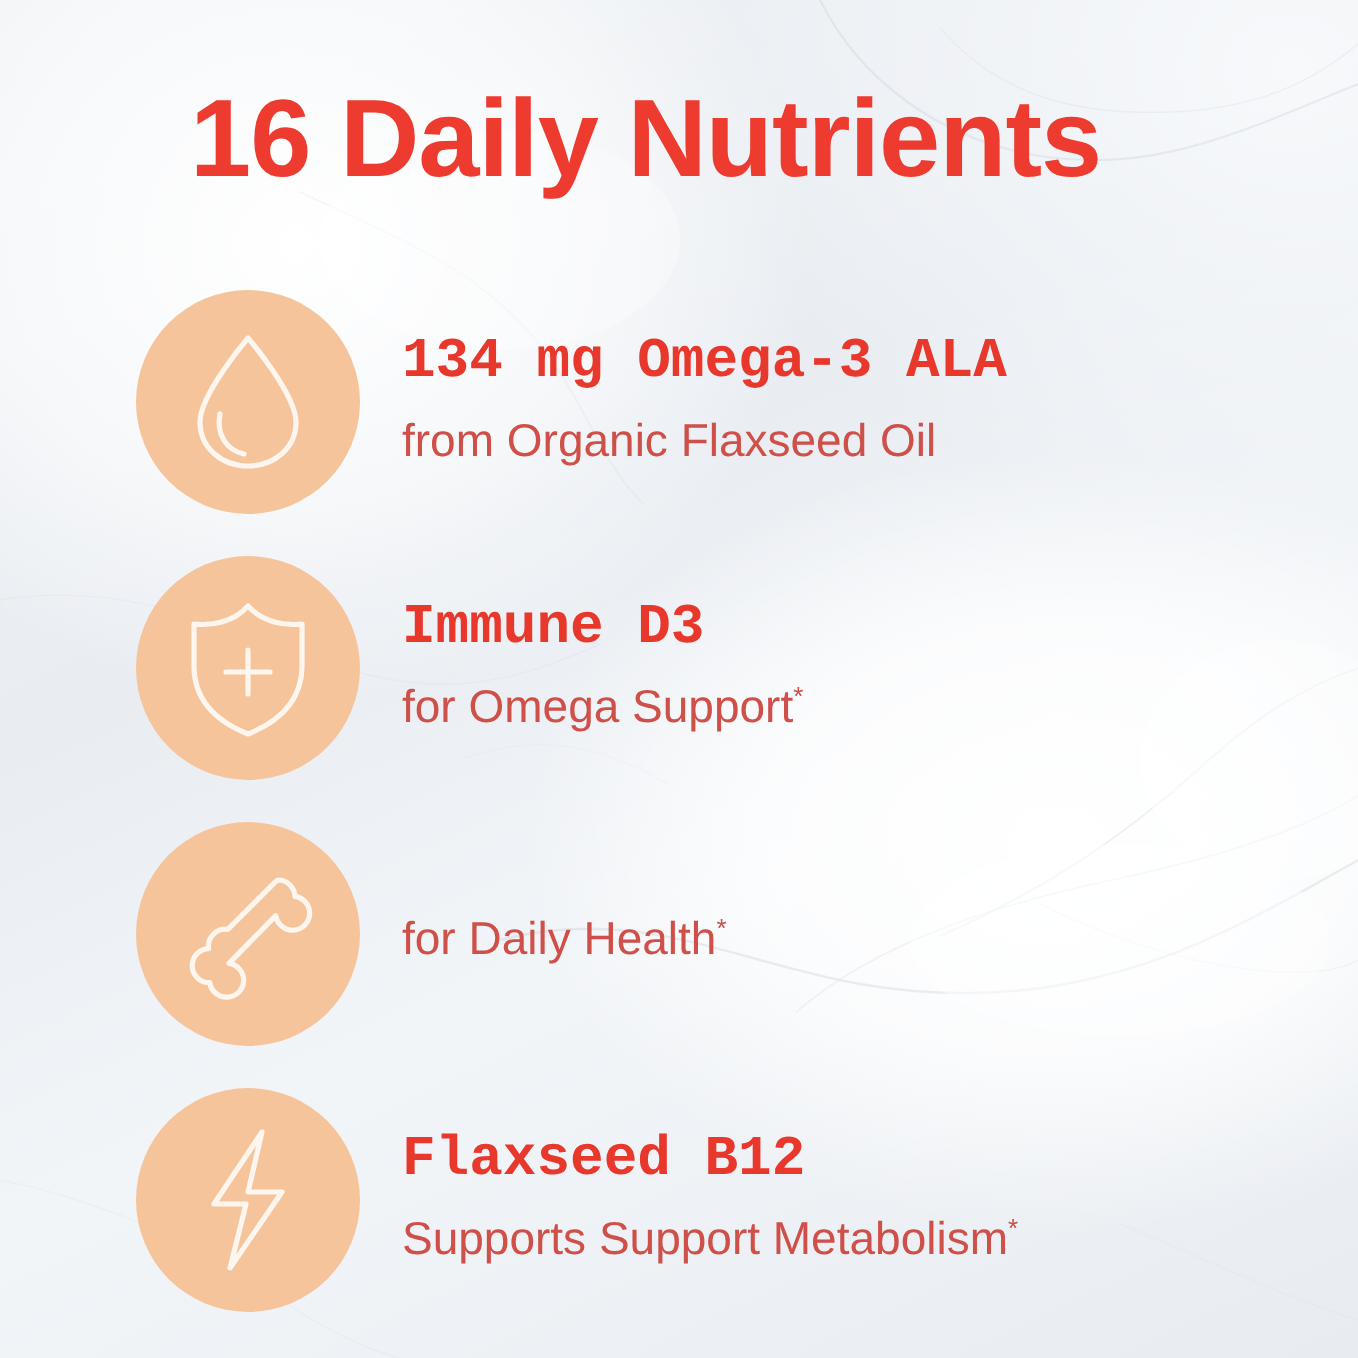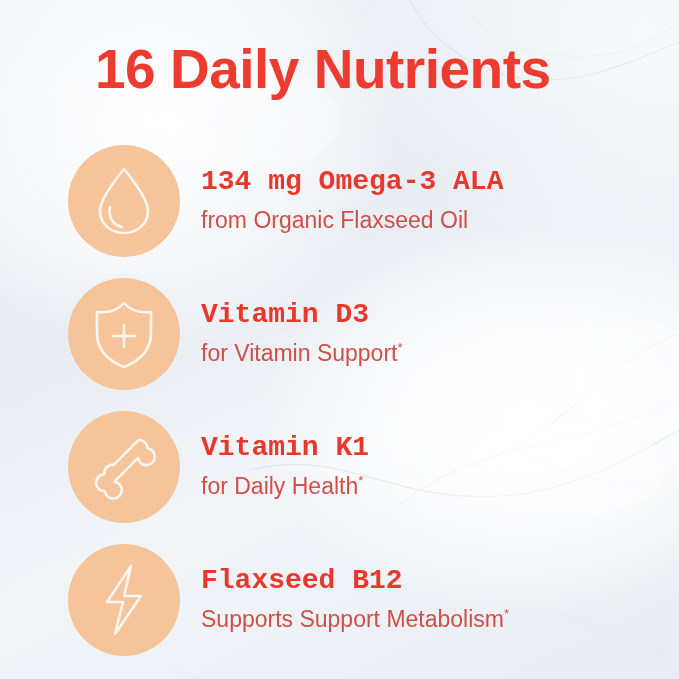--- a/index.html
+++ b/index.html
@@ -158,35 +158,34 @@
       <div class="icon-badge">
         <span>
           <svg width="70" height="74" viewBox="0 0 70 74" xmlns="http://www.w3.org/2000/svg">
             <path d="M35 6 C28 14 17 16 8 15 L8 36 C8 54 20 64 35 70 C50 64 62 54 62 36 L62 15 C53 16 42 14 35 6 Z" fill="none" stroke="#fdf6ee" stroke-width="2.6" stroke-linejoin="round"></path>
             <line x1="35" y1="28" x2="35" y2="50" stroke="#fdf6ee" stroke-width="2.6" stroke-linecap="round"></line>
             <line x1="24" y1="39" x2="46" y2="39" stroke="#fdf6ee" stroke-width="2.6" stroke-linecap="round"></line>
           </svg>
         </span>
       </div>
       <div class="row-text">
-        <div class="row-head">Vitamin D3</div>
-        <div class="row-sub"><span>for Vitamin Support</span><sup>*</sup></div>
+        <div class="row-head">Immune D3</div>
+        <div class="row-sub"><span>for Omega Support</span><sup>*</sup></div>
       </div>
     </div>
 
     <div class="row">
       <div class="icon-badge">
         <span>
           <svg width="74" height="74" viewBox="0 0 74 74" xmlns="http://www.w3.org/2000/svg">
             <path d="M52 10 a8.5 8.5 0 0 1 8.5 8.2 a8.5 8.5 0 1 1 -9.6 9.6 L27.5 51.7 a8.5 8.5 0 1 1 -9.6 9.6 a8.5 8.5 0 1 1 -0.6 -17 a8.5 8.5 0 0 1 9.6 -9.6 L50.3 11.3 A8.5 8.5 0 0 1 52 10 Z" fill="none" stroke="#fdf6ee" stroke-width="2.6" stroke-linejoin="round"></path>
           </svg>
         </span>
       </div>
       <div class="row-text">
-        <div class="row-head">Vitamin K1</div>
         <div class="row-sub"><span>for Daily Health</span><sup>*</sup></div>
       </div>
     </div>
 
     <div class="row">
       <div class="icon-badge">
         <span>
           <svg width="60" height="76" viewBox="0 0 60 76" xmlns="http://www.w3.org/2000/svg">
             <path d="M37 4 L13 40 L29 40 L21 72 L47 34 L30 34 Z" fill="none" stroke="#fdf6ee" stroke-width="2.6" stroke-linejoin="round"></path>
           </svg>

